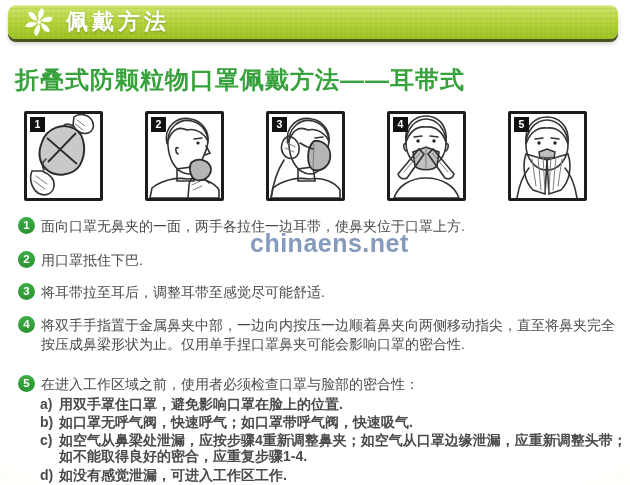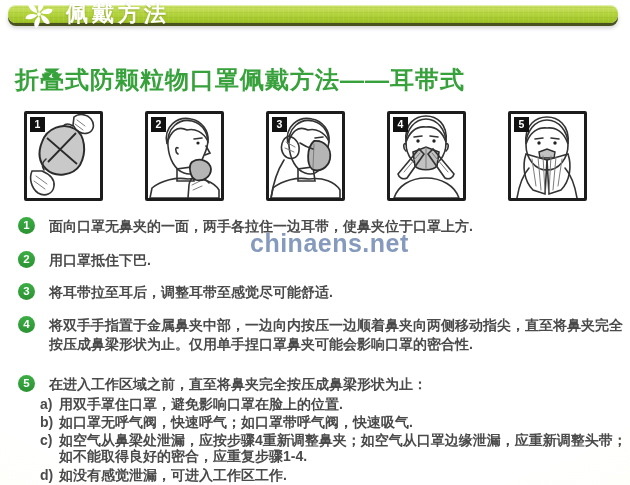--- a/index.html
+++ b/index.html
@@ -7,21 +7,21 @@
     width:630px; height:485px;
     font-family:"Liberation Sans","DejaVu Sans",sans-serif;
     background:#fff;
   }
   .page {
     position:relative; width:630px; height:485px; overflow:hidden;
     background: radial-gradient(ellipse 130% 105% at 50% 45%, #ffffff 55%, #fdfef4 82%, #f5f8e0 100%);
   }
   
   .bar {
-    position:absolute; left:8px; top:5px; width:610px; height:18px;
+    position:absolute; left:8px; top:5px; width:610px; height:34px;
     border-radius:8px;
     background-image:
       repeating-linear-gradient(90deg, rgba(255,255,255,0.07) 0 1px, transparent 1px 5px),
       repeating-linear-gradient(0deg, rgba(90,120,0,0.10) 0 1px, transparent 1px 5px),
       linear-gradient(180deg,#cde46a 0%,#b6d540 45%,#9bc121 100%);
     box-shadow: 0 3px 0 rgba(62,72,14,0.92), 0 5px 4px rgba(0,0,0,0.18), inset 0 1px 0 rgba(255,255,255,0.45);
     display:flex; align-items:center;
   }
   .bar-flower { width:30px; height:30px; margin-left:16px; flex:0 0 auto; }
   .bar-title {
@@ -49,21 +49,21 @@
   
   .step { position:absolute; left:18px; display:flex; align-items:flex-start; }
   .s1{top:217px;} .s2{top:251px;} .s3{top:283px;} .s4{top:316px;} .s5{top:375px;}
   .num {
     flex:0 0 auto; width:17px; height:17px; margin-top:0; border-radius:50%;
     background:linear-gradient(180deg,#3cae45 0%,#2b9232 100%);
     color:#fff; font-size:11.5px; font-weight:bold;
     display:flex; align-items:center; justify-content:center; line-height:1;
   }
   .step-text {
-    margin-left:14px; color:#4a4a4a; font-size:14px; font-weight:700; line-height:19px;
+    margin-left:6px; color:#4a4a4a; font-size:14px; font-weight:400; line-height:19px;
   }
   .s4 .step-text { width:575px; }
   .sub { position:absolute; left:40px; color:#4a4a4a; font-size:14px; font-weight:600; line-height:17px; white-space:nowrap; }
   .suba{top:396px;} .subb{top:414px;} .subc{top:432px;} .subc2{top:448px;} .subd{top:467px;}
   .sub-label { display:inline-block; width:19px; }
   
   .watermark {
     position:absolute; left:250px; top:229px;
     color:rgba(106,132,173,0.82); font-size:25px; font-weight:bold; letter-spacing:0.5px;
   }
@@ -187,21 +187,21 @@
   <div class="step s3">
     <span class="num">3</span>
     <span class="step-text">将耳带拉至耳后，调整耳带至感觉尽可能舒适.</span>
   </div>
   <div class="step s4">
     <span class="num">4</span>
     <span class="step-text">将双手手指置于金属鼻夹中部，一边向内按压一边顺着鼻夹向两侧移动指尖，直至将鼻夹完全按压成鼻梁形状为止。仅用单手捏口罩鼻夹可能会影响口罩的密合性.</span>
   </div>
   <div class="step s5">
     <span class="num">5</span>
-    <span class="step-text">在进入工作区域之前，直至将鼻夹完全按压成鼻梁形状为止：</span>
+    <span class="step-text">在进入工作区域之前，使用者必须检查口罩与脸部的密合性：</span>
   </div>
 
   <div class="sub suba">
     <span class="sub-label">a)</span><span>用双手罩住口罩，避免影响口罩在脸上的位置.</span>
   </div>
   <div class="sub subb">
     <span class="sub-label">b)</span><span>如口罩无呼气阀，快速呼气；如口罩带呼气阀，快速吸气.</span>
   </div>
   <div class="sub subc">
     <span class="sub-label">c)</span><span>如空气从鼻梁处泄漏，应按步骤4重新调整鼻夹；如空气从口罩边缘泄漏，应重新调整头带；</span>

